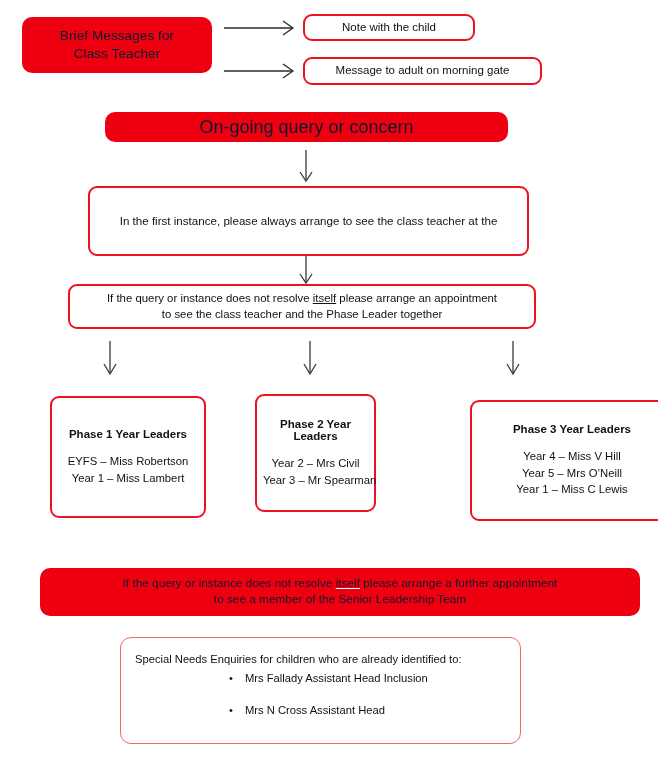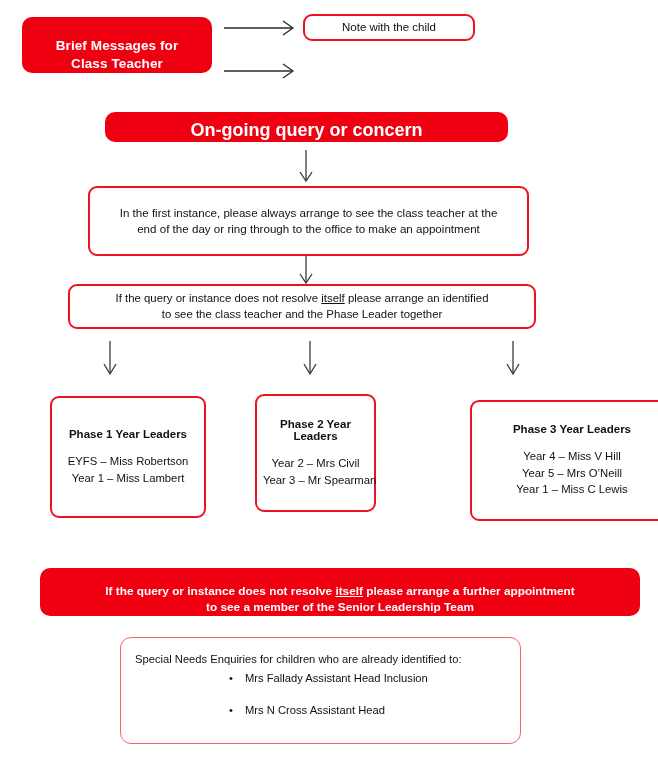--- a/index.html
+++ b/index.html
@@ -36,23 +36,22 @@
     width: 100%;
     padding: 0 10px;
     box-sizing: border-box;
     line-height: 1.35;
   }
 
   
   .fill-red {
     background: #ee0011;
     border-radius: 10px;
-    color: #ffffff;
-    font-weight: bold;
-    align-items: flex-end;
+    color: #0f172a;
+    font-weight: normal;
   }
 
   
   .outline-red {
     background: #ffffff;
     border: 2.5px solid #ee1122;
     border-radius: 9px;
     color: #111111;
   }
 
@@ -202,35 +201,37 @@
     <div class="node-inner">
       <div>Brief Messages for</div>
       <div>Class Teacher</div>
     </div>
   </div>
 
   <div class="node outline-red" id="note-with-child">
     <div class="node-inner">Note with the child</div>
   </div>
 
+  <div class="node outline-red" id="message-morning-gate">
+    <div class="node-inner">Message to adult on morning gate</div>
+  </div>
 
   <div class="node fill-red" id="ongoing-banner">
     <div class="node-inner">On-going query or concern</div>
   </div>
 
   <div class="node outline-red" id="first-instance-box">
     <div class="node-inner">
       <div>In the first instance, please always arrange to see the class teacher at the</div>
-      <div>end of the day or ring through to the office to make an appointment</div>
     </div>
   </div>
 
   <div class="node outline-red" id="phase-leader-box">
     <div class="node-inner">
-      <div><span>If the query or instance does not resolve </span><u class="underline">itself</u><span> please arrange an identified</span></div>
+      <div><span>If the query or instance does not resolve </span><u class="underline">itself</u><span> please arrange an appointment</span></div>
       <div>to see the class teacher and the Phase Leader together</div>
     </div>
   </div>
 
   <div class="node outline-red" id="phase1">
     <div class="phase-body">
       <div class="phase-title">Phase 1 Year Leaders</div>
       <div class="phase-line">EYFS – Miss Robertson</div>
       <div class="phase-line">Year 1 – Miss Lambert</div>
     </div>

